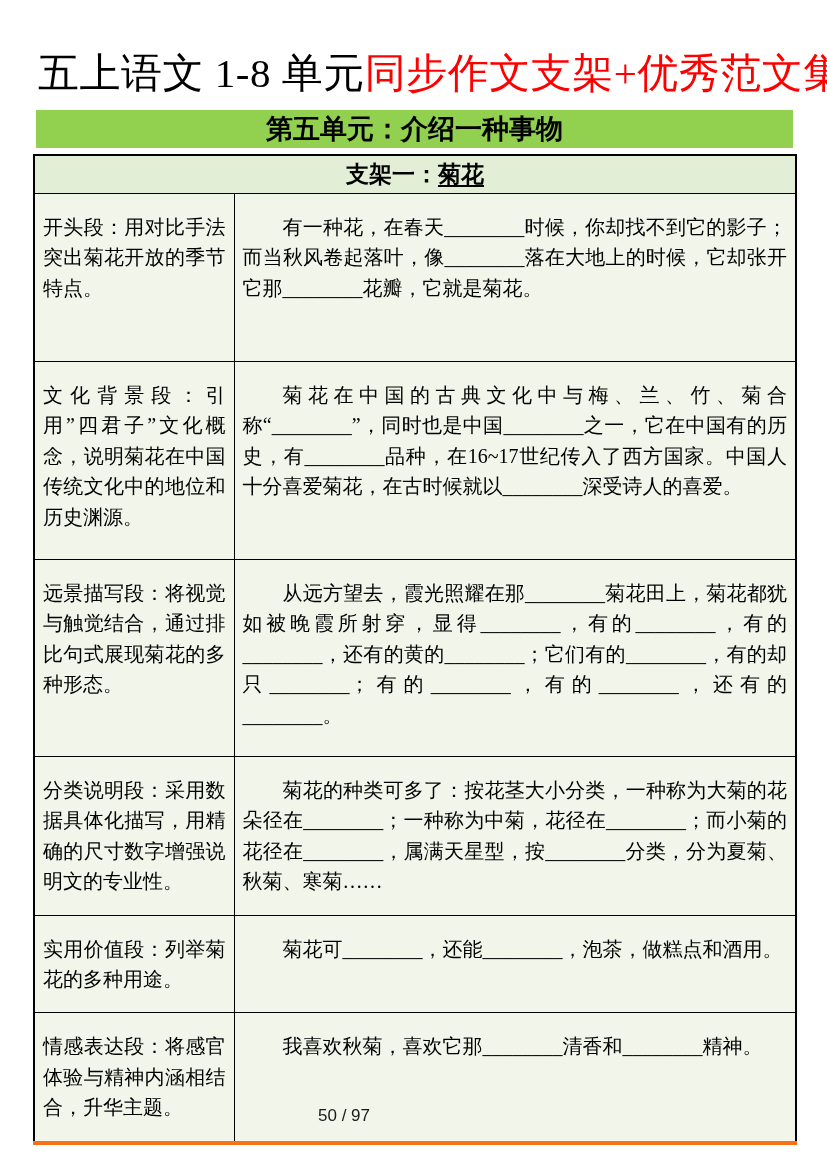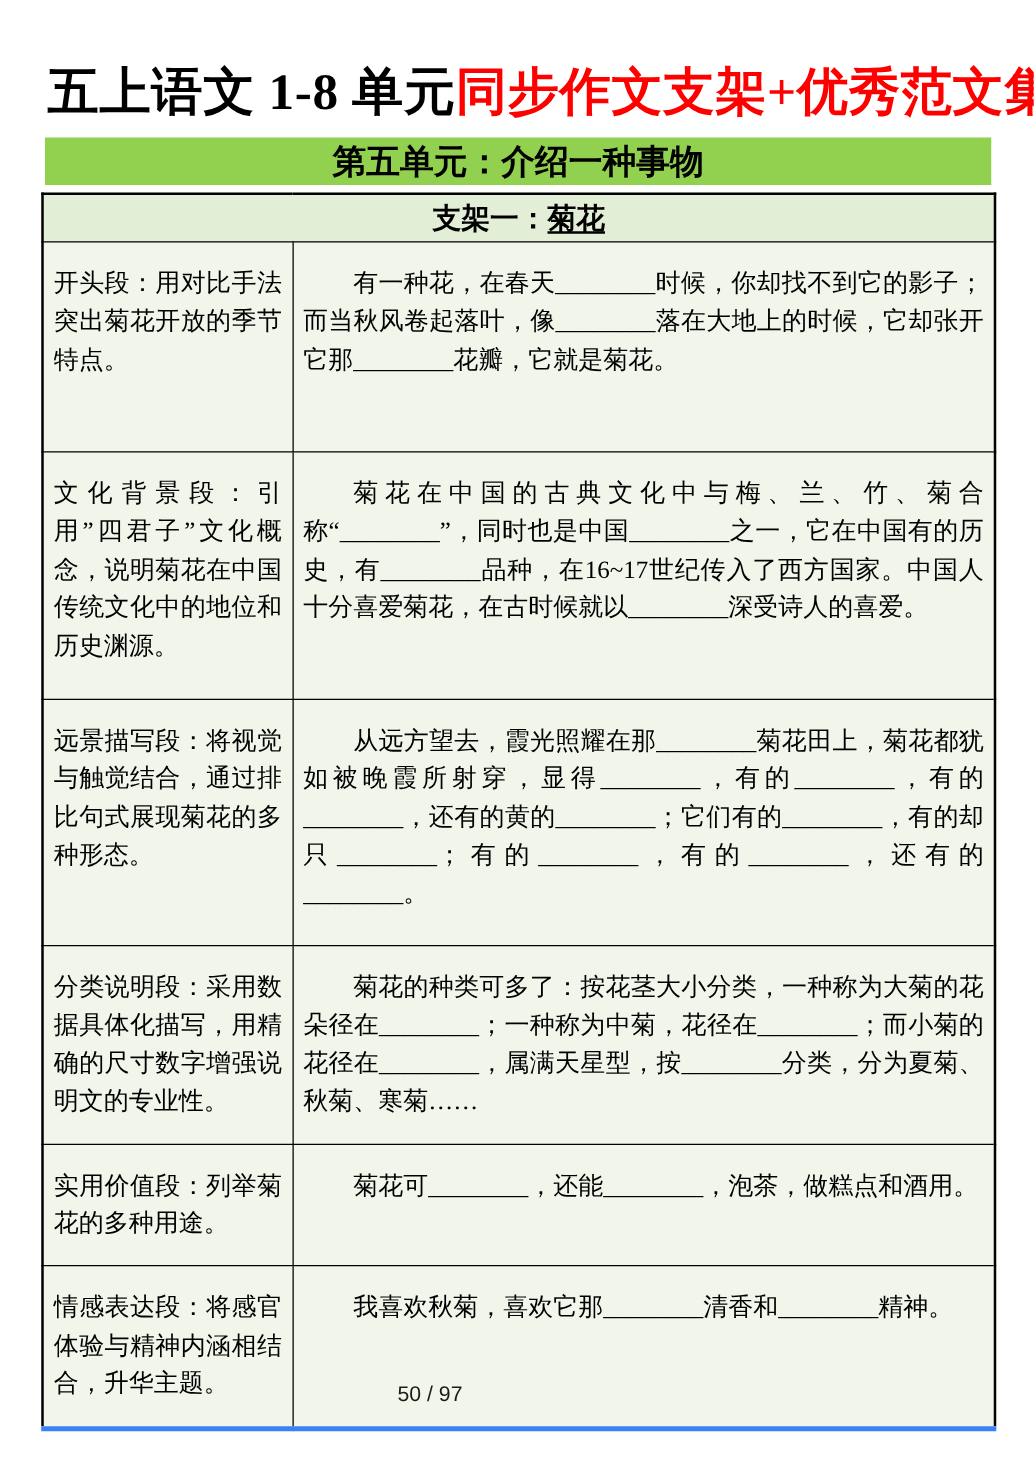--- a/index.html
+++ b/index.html
@@ -15,21 +15,21 @@
     color: #000000;
     overflow: hidden;
   }
   .doc-title {
     position: absolute;
     top: 48px;
     left: 38px;
     width: 760px;
     margin: 0;
     font-size: 41px;
-    font-weight: bold;
+    font-weight: normal;
     line-height: 1.25;
     white-space: nowrap;
     letter-spacing: 0.5px;
   }
   .t-black { color: #000000; }
   .t-red   { color: var(--title_red, #ff0000); }
 
   .unit-banner {
     position: absolute;
     top: 110px;
@@ -50,21 +50,21 @@
     width: 762px;
     border-collapse: collapse;
     table-layout: fixed;
     background: var(--cell_tint, #F1F5EA);
     border: 2px solid #000;
   }
   .scaffold-table th,
   .scaffold-table td {
     border: 1.5px solid #000;
   }
-  .scaffold-table { border-bottom: 4px solid #3b82f6; }
+  .scaffold-table { border-bottom: 4px solid #f97316; }
 
   .col-label   { width: 200px; }
   .col-content { width: 562px; }
 
   .scaffold-header-row th {
     height: 35px;
     background: var(--header_row_green, #E2EED6);
     font-size: 23px;
     font-weight: bold;
     text-align: center;

